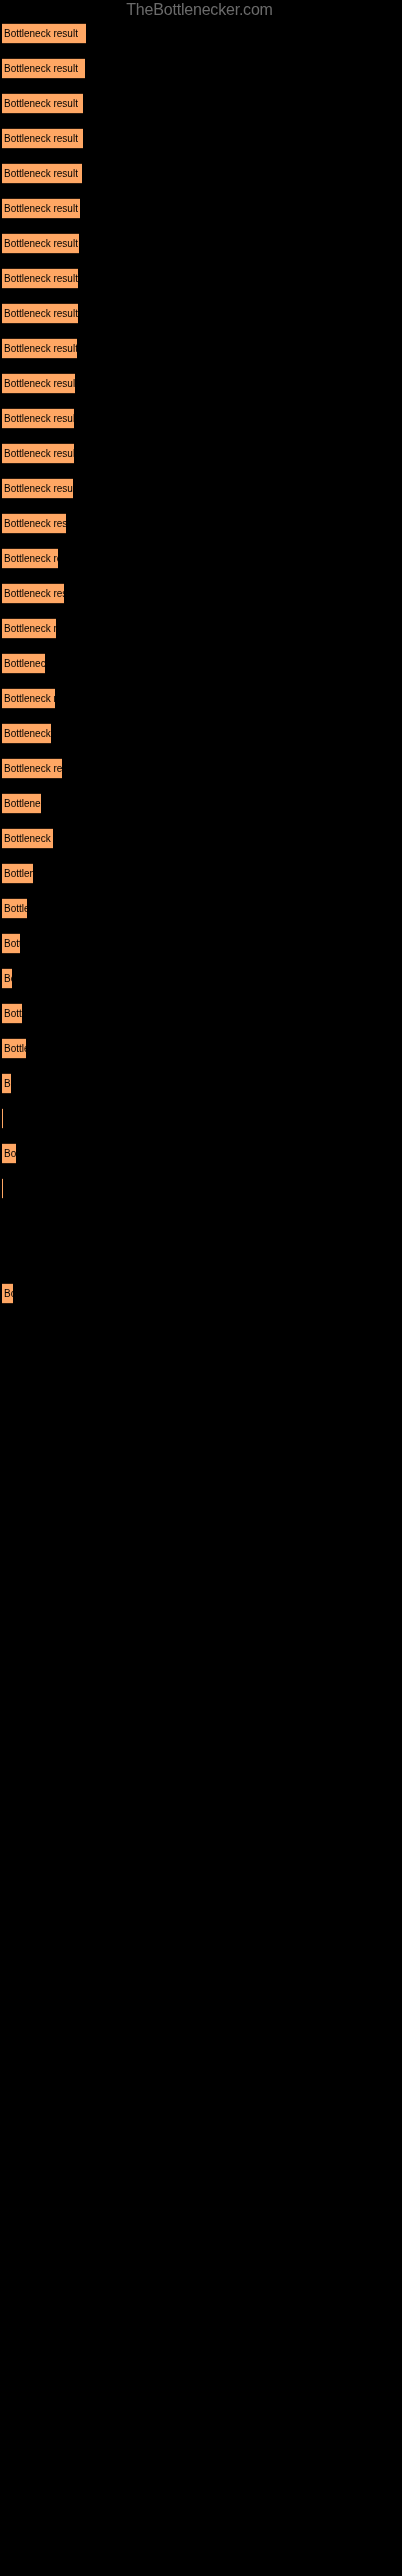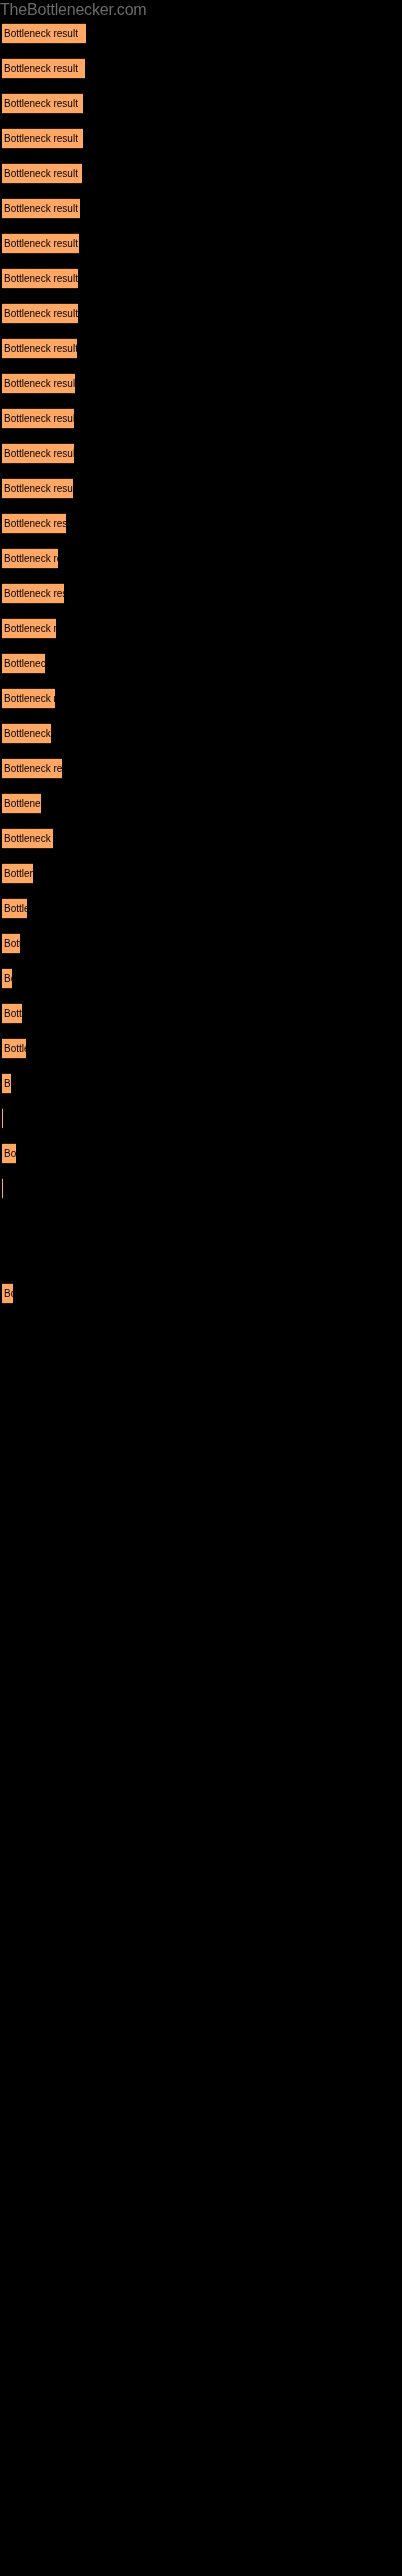--- a/index.html
+++ b/index.html
@@ -14,21 +14,21 @@
     font-family: "Liberation Sans", sans-serif;
     overflow: hidden;
   }
 
   .site-header {
     position: absolute;
     top: 0;
     left: 0;
     width: 403px;
     height: 19.3px;
-    text-align: left;
+    text-align: center;
     padding-right: 4px;
     box-sizing: border-box;
   }
   .site-title {
     color: #6b6b6b;
     font-size: 16px;
     line-height: 19.3px;
     font-family: "Liberation Sans", sans-serif;
     letter-spacing: -0.2px;
     white-space: nowrap;

